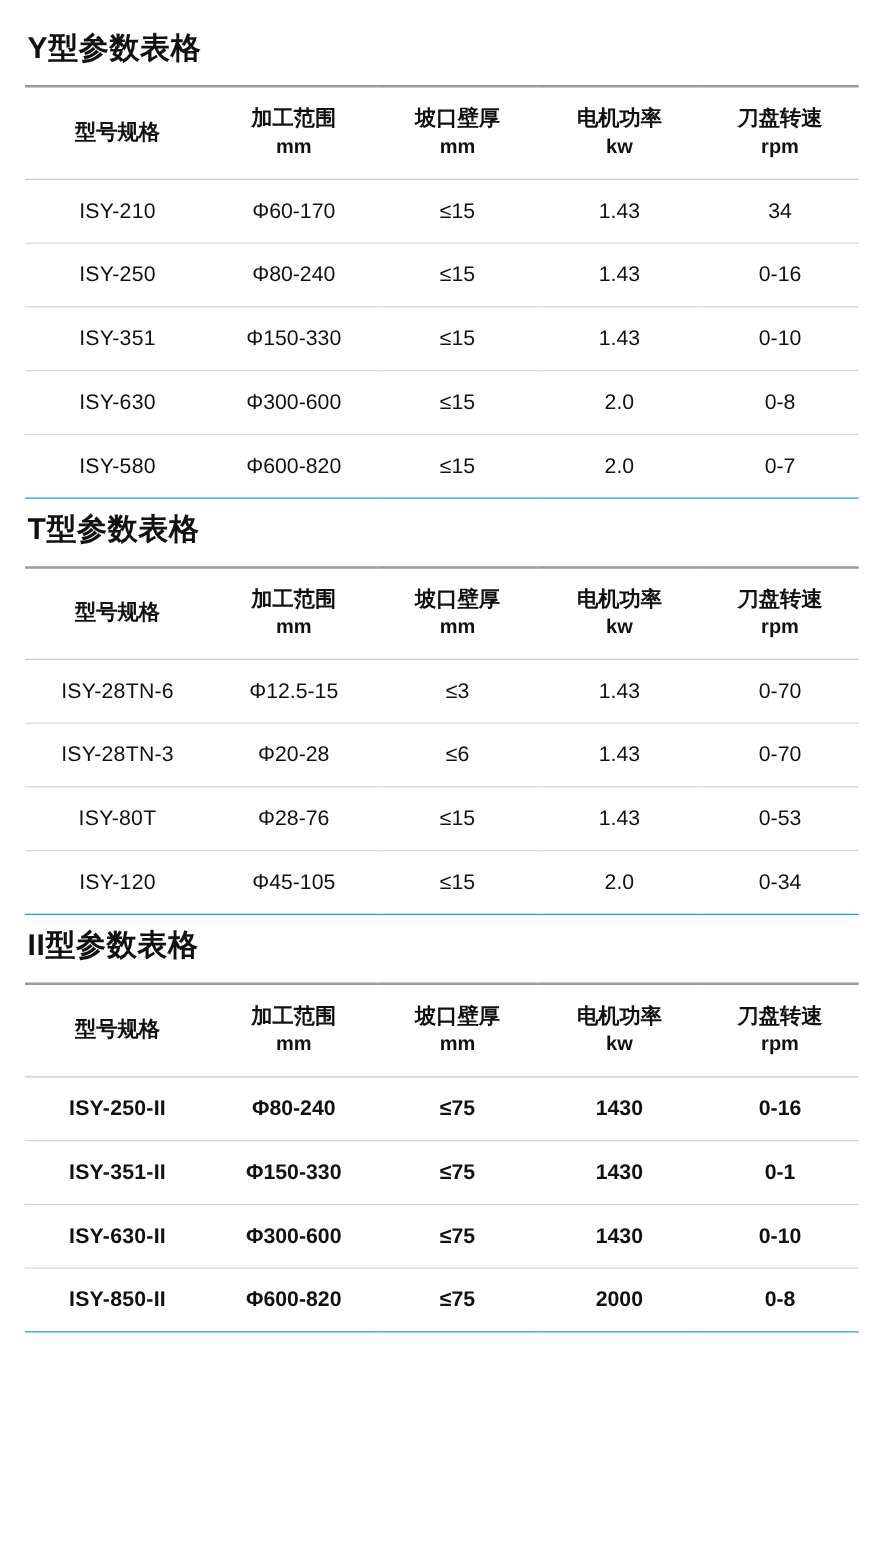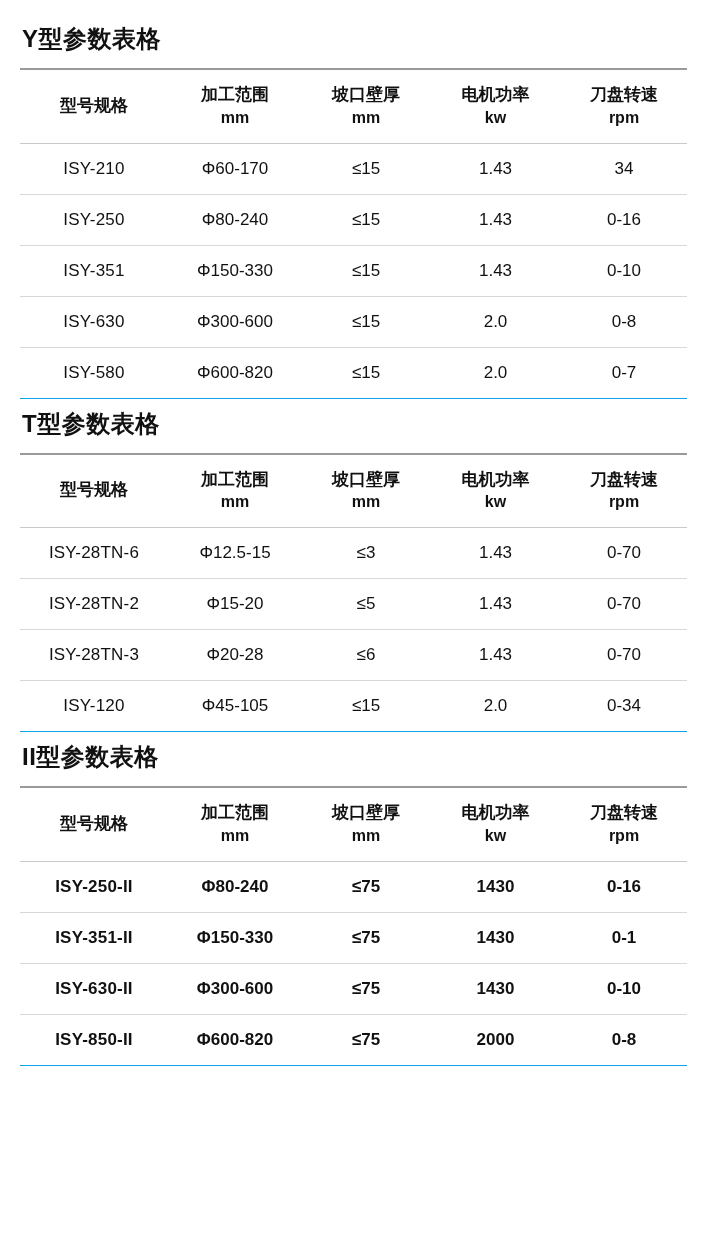--- a/index.html
+++ b/index.html
@@ -161,32 +161,32 @@
           </thead>
           <tbody>
             <tr>
               <td class="model">ISY-28TN-6</td>
               <td>Φ12.5-15</td>
               <td>≤3</td>
               <td>1.43</td>
               <td>0-70</td>
             </tr>
             <tr>
-              <td class="model">ISY-28TN-2</td>
-              <td>Φ15-20</td>
-              <td>≤5</td>
-              <td>1.43</td>
-              <td>0-70</td>
-            </tr>
-            <tr>
               <td class="model">ISY-28TN-3</td>
               <td>Φ20-28</td>
               <td>≤6</td>
               <td>1.43</td>
               <td>0-70</td>
+            </tr>
+            <tr>
+              <td class="model">ISY-80T</td>
+              <td>Φ28-76</td>
+              <td>≤15</td>
+              <td>1.43</td>
+              <td>0-53</td>
             </tr>
             <tr>
               <td class="model">ISY-120</td>
               <td>Φ45-105</td>
               <td>≤15</td>
               <td>2.0</td>
               <td>0-34</td>
             </tr>
           </tbody>
         </table>

